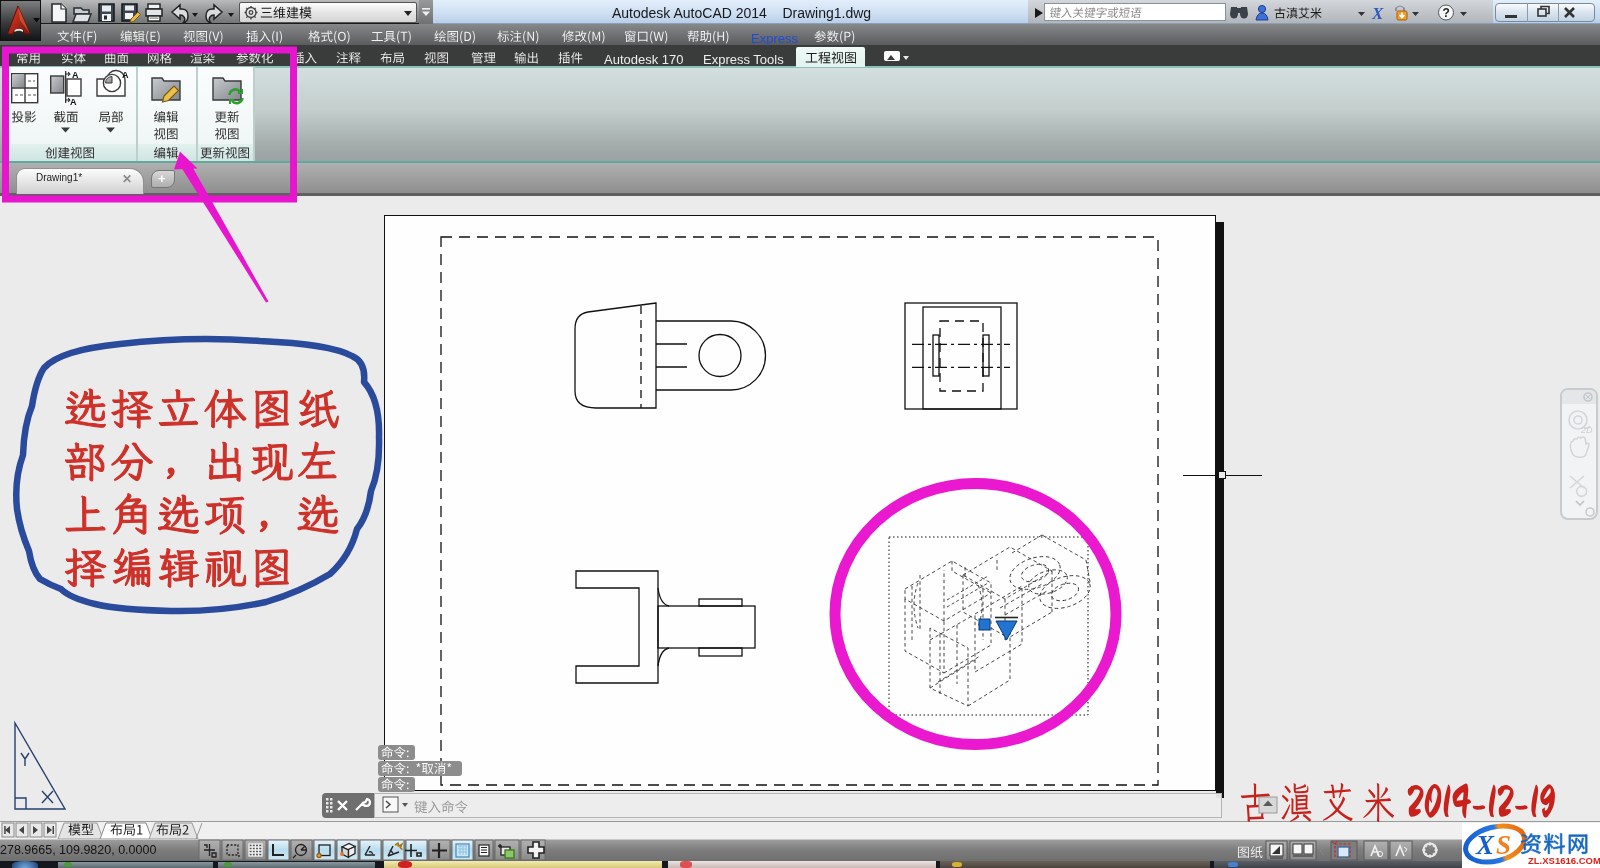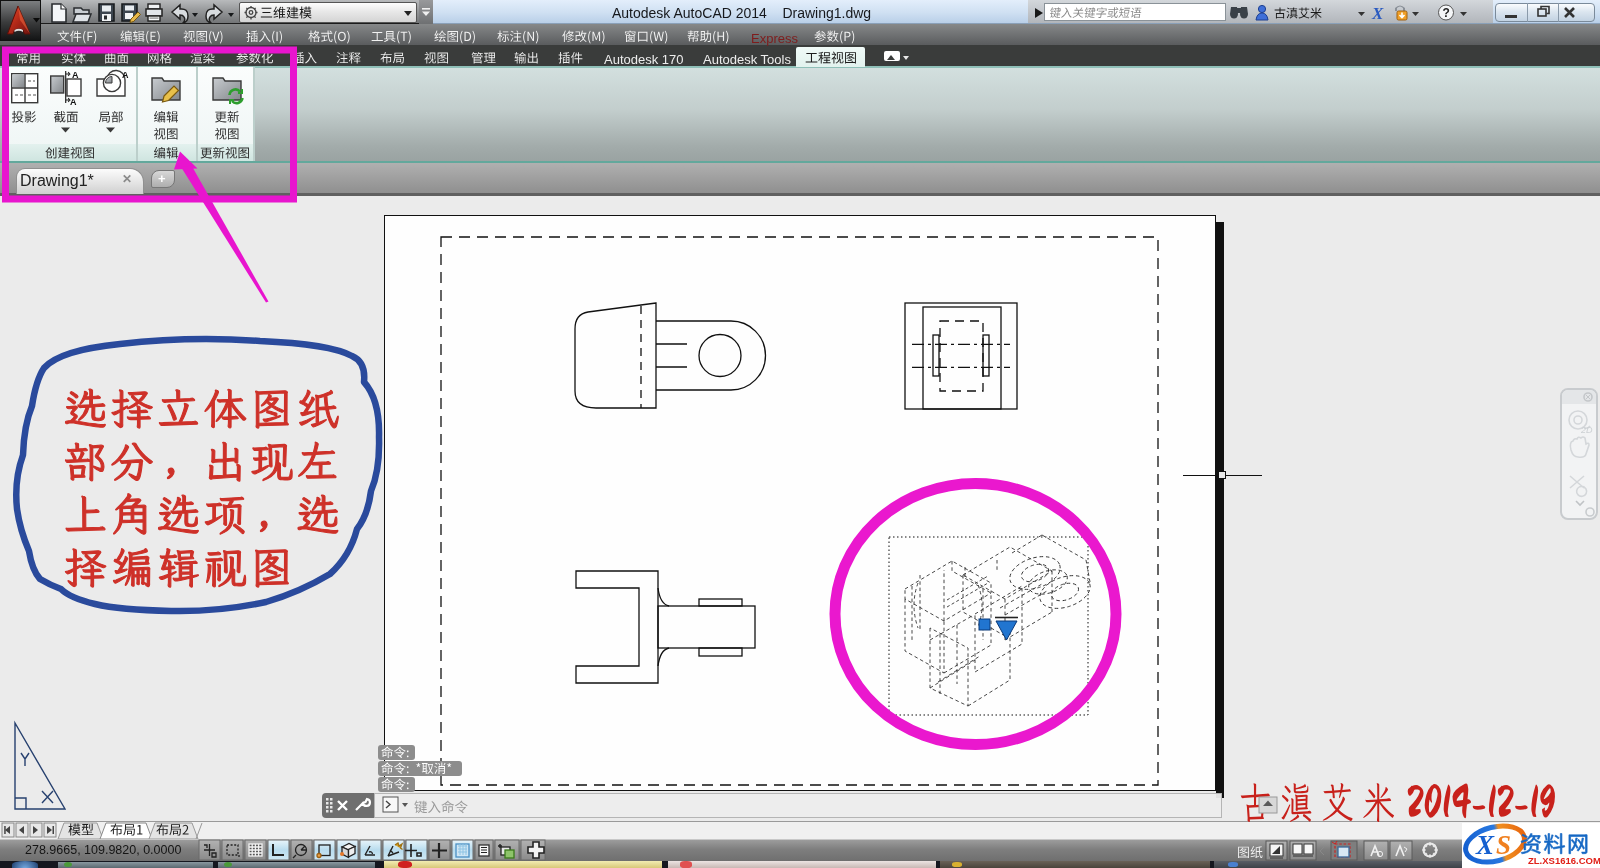--- a/index.html
+++ b/index.html
@@ -29,21 +29,21 @@
 <div class="abs" style="left:9px;top:67px;width:245px;height:94px;background:linear-gradient(#fbfdfd,#eef5f4)"></div>
 <div class="abs" style="left:9px;top:144px;width:245px;height:17px;background:linear-gradient(#e3f1ee,#cfe5e0)"></div>
 <div class="abs" style="left:136px;top:67px;width:2px;height:94px;background:#bccfcb"></div>
 <div class="abs" style="left:196px;top:67px;width:2px;height:94px;background:#bccfcb"></div>
 <div class="abs" style="left:253px;top:67px;width:2px;height:94px;background:#bccfcb"></div>
 
 <div class="abs" style="left:0;top:163px;width:1600px;height:31px;background:linear-gradient(#b0b0b0,#8e8e8e)"></div>
 <div class="abs" style="left:0;top:193px;width:1600px;height:3px;background:#606060"></div>
 
 <div class="abs" style="left:16px;top:168px;width:128px;height:26px;background:linear-gradient(#fcfcfc,#e2e2e2 60%,#cfcfcf);border:1px solid #909090;border-bottom:none;border-radius:9px 14px 0 0"></div>
-<div class="abs" style="left:20px;top:172px;font-size:16px;color:#222">Drawing1*</div>
+<div class="abs" style="left:36px;top:172px;font-size:10px;color:#222">Drawing1*</div>
 <div class="abs" style="left:122px;top:172px;font-size:12px;color:#8a8a8a;font-weight:bold">✕</div>
 
 <div class="abs" style="left:151px;top:170px;width:24px;height:18px;background:linear-gradient(#d8d8d8,#aeaeae);border:1px solid #777;border-radius:8px 2px 8px 2px"></div>
 <div class="abs" style="left:158px;top:171px;font-size:13px;color:#fff;font-weight:bold">+</div>
 
 <div class="abs" style="left:0;top:196px;width:1600px;height:625px;background:#ebebeb"></div>
 
 <div class="abs" style="left:384px;top:215px;width:832px;height:576px;background:#fefefe;border:1px solid #111"></div>
 <div class="abs" style="left:1216px;top:222px;width:8px;height:576px;background:#111"></div>
 
@@ -138,21 +138,21 @@
       <path d="M52,9 l-5,-4 v8 Z"></path>
       <rect x="52.5" y="5" width="1.5" height="8"></rect>
     </g>
 <path d="M58,18 L64,2 H97 L103,18 Z" fill="#e4e4e4" stroke="#999"></path>
 <path d="M100,18 L106,2 H146 L152,18 Z" fill="#ffffff" stroke="#888"></path>
 <path d="M149,18 L155,2 H192 L198,18 Z" fill="#e4e4e4" stroke="#999"></path>
 <path d="M196,18 L202,2" stroke="#999"></path>
 </svg>
 
 <div class="abs" style="left:0;top:839px;width:1600px;height:22px;background:linear-gradient(#9c9c9c,#7e7e7e 45%,#6f6f6f);border-top:1px solid #c8c8c8;z-index:8"></div>
-<div class="abs" style="left:25px;top:843px;font-size:12.5px;color:#151515;z-index:9">278.9665, 109.9820, 0.0000</div>
+<div class="abs" style="left:0;top:843px;font-size:12.5px;color:#151515;z-index:9">278.9665, 109.9820, 0.0000</div>
 
 <div class="abs" style="left:0;top:861px;width:1600px;height:7px;background:#15171f;z-index:8"></div>
 <div class="abs" style="left:12px;top:861px;width:26px;height:7px;background:radial-gradient(circle at 50% 120%,#7ab0e8,#1a3a6a);border-radius:50% 50% 0 0;z-index:9"></div>
 <div class="abs" style="left:58px;top:862px;width:155px;height:6px;background:linear-gradient(#8a98a0,#5a6870);z-index:9"></div>
 <div class="abs" style="left:218px;top:862px;width:157px;height:6px;background:linear-gradient(#8a98a0,#5a6870);z-index:9"></div>
 <div class="abs" style="left:384px;top:861px;width:278px;height:7px;background:linear-gradient(#f2ecb2,#d8c878);z-index:9"></div>
 <div class="abs" style="left:668px;top:861px;width:268px;height:7px;background:linear-gradient(#ece4e2,#c8b8b4);z-index:9"></div>
 <div class="abs" style="left:940px;top:861px;width:270px;height:7px;background:linear-gradient(#6a6258,#4a443c);z-index:9"></div>
 <div class="abs" style="left:1214px;top:861px;width:272px;height:7px;background:linear-gradient(#5a5e66,#3e4248);z-index:9"></div>
 <div class="abs" style="left:64px;top:862px;width:8px;height:5px;background:#4a9a3a;border-radius:50%;z-index:10"></div>
@@ -868,23 +868,23 @@
         <stop offset="0.55" stop-color="#2878e0"></stop>
         <stop offset="0.62" stop-color="#f09020"></stop>
         <stop offset="1" stop-color="#e86810"></stop>
       </linearGradient>
     </defs>
 <ellipse cx="33" cy="21" rx="30" ry="17" fill="none" stroke="url(#xsg)" stroke-width="5" transform="rotate(-14 33 21)"></ellipse>
 <text x="14" y="31" font-size="27" font-weight="bold" font-style="italic" fill="#1560d0" font-family="Liberation Serif">X</text>
 <text x="34" y="31" font-size="27" font-weight="bold" font-style="italic" fill="#f08020" font-family="Liberation Serif">S</text>
 <text x="66" y="41" font-size="9.5" font-weight="bold" fill="#e02018" font-family="Liberation Sans">ZL.XS1616.COM</text>
 </svg>
-<div class="abs" style="left:751px;top:31px;font-size:13px;color:#7f1d1d;z-index:12">Express</div>
+<div class="abs" style="left:751px;top:31px;font-size:13px;color:#1d4ed8;z-index:12">Express</div>
 <div class="abs" style="left:604px;top:52px;font-size:13px;color:#ededed;z-index:12">Autodesk 170</div>
-<div class="abs" style="left:703px;top:52px;font-size:13px;color:#ededed;z-index:12">Autodesk Tools</div>
+<div class="abs" style="left:703px;top:52px;font-size:13px;color:#ededed;z-index:12">Express Tools</div>
 
 <svg class="abs" style="left:0;top:0;z-index:50;pointer-events:none" width="1600" height="868" viewBox="0 0 1600 868" fill="none">
 
 <rect x="5.5" y="50" width="288" height="149" stroke="#e815ce" stroke-width="7"></rect>
 
 <g fill="#e815ce" stroke="none">
 <path d="M180,151.5 L197.5,168.5 L174,169.5 Z"></path>
 <path d="M181,167 L191.5,165.5 L268.5,301.5 L266,302.5 Z"></path>
 </g>
 

